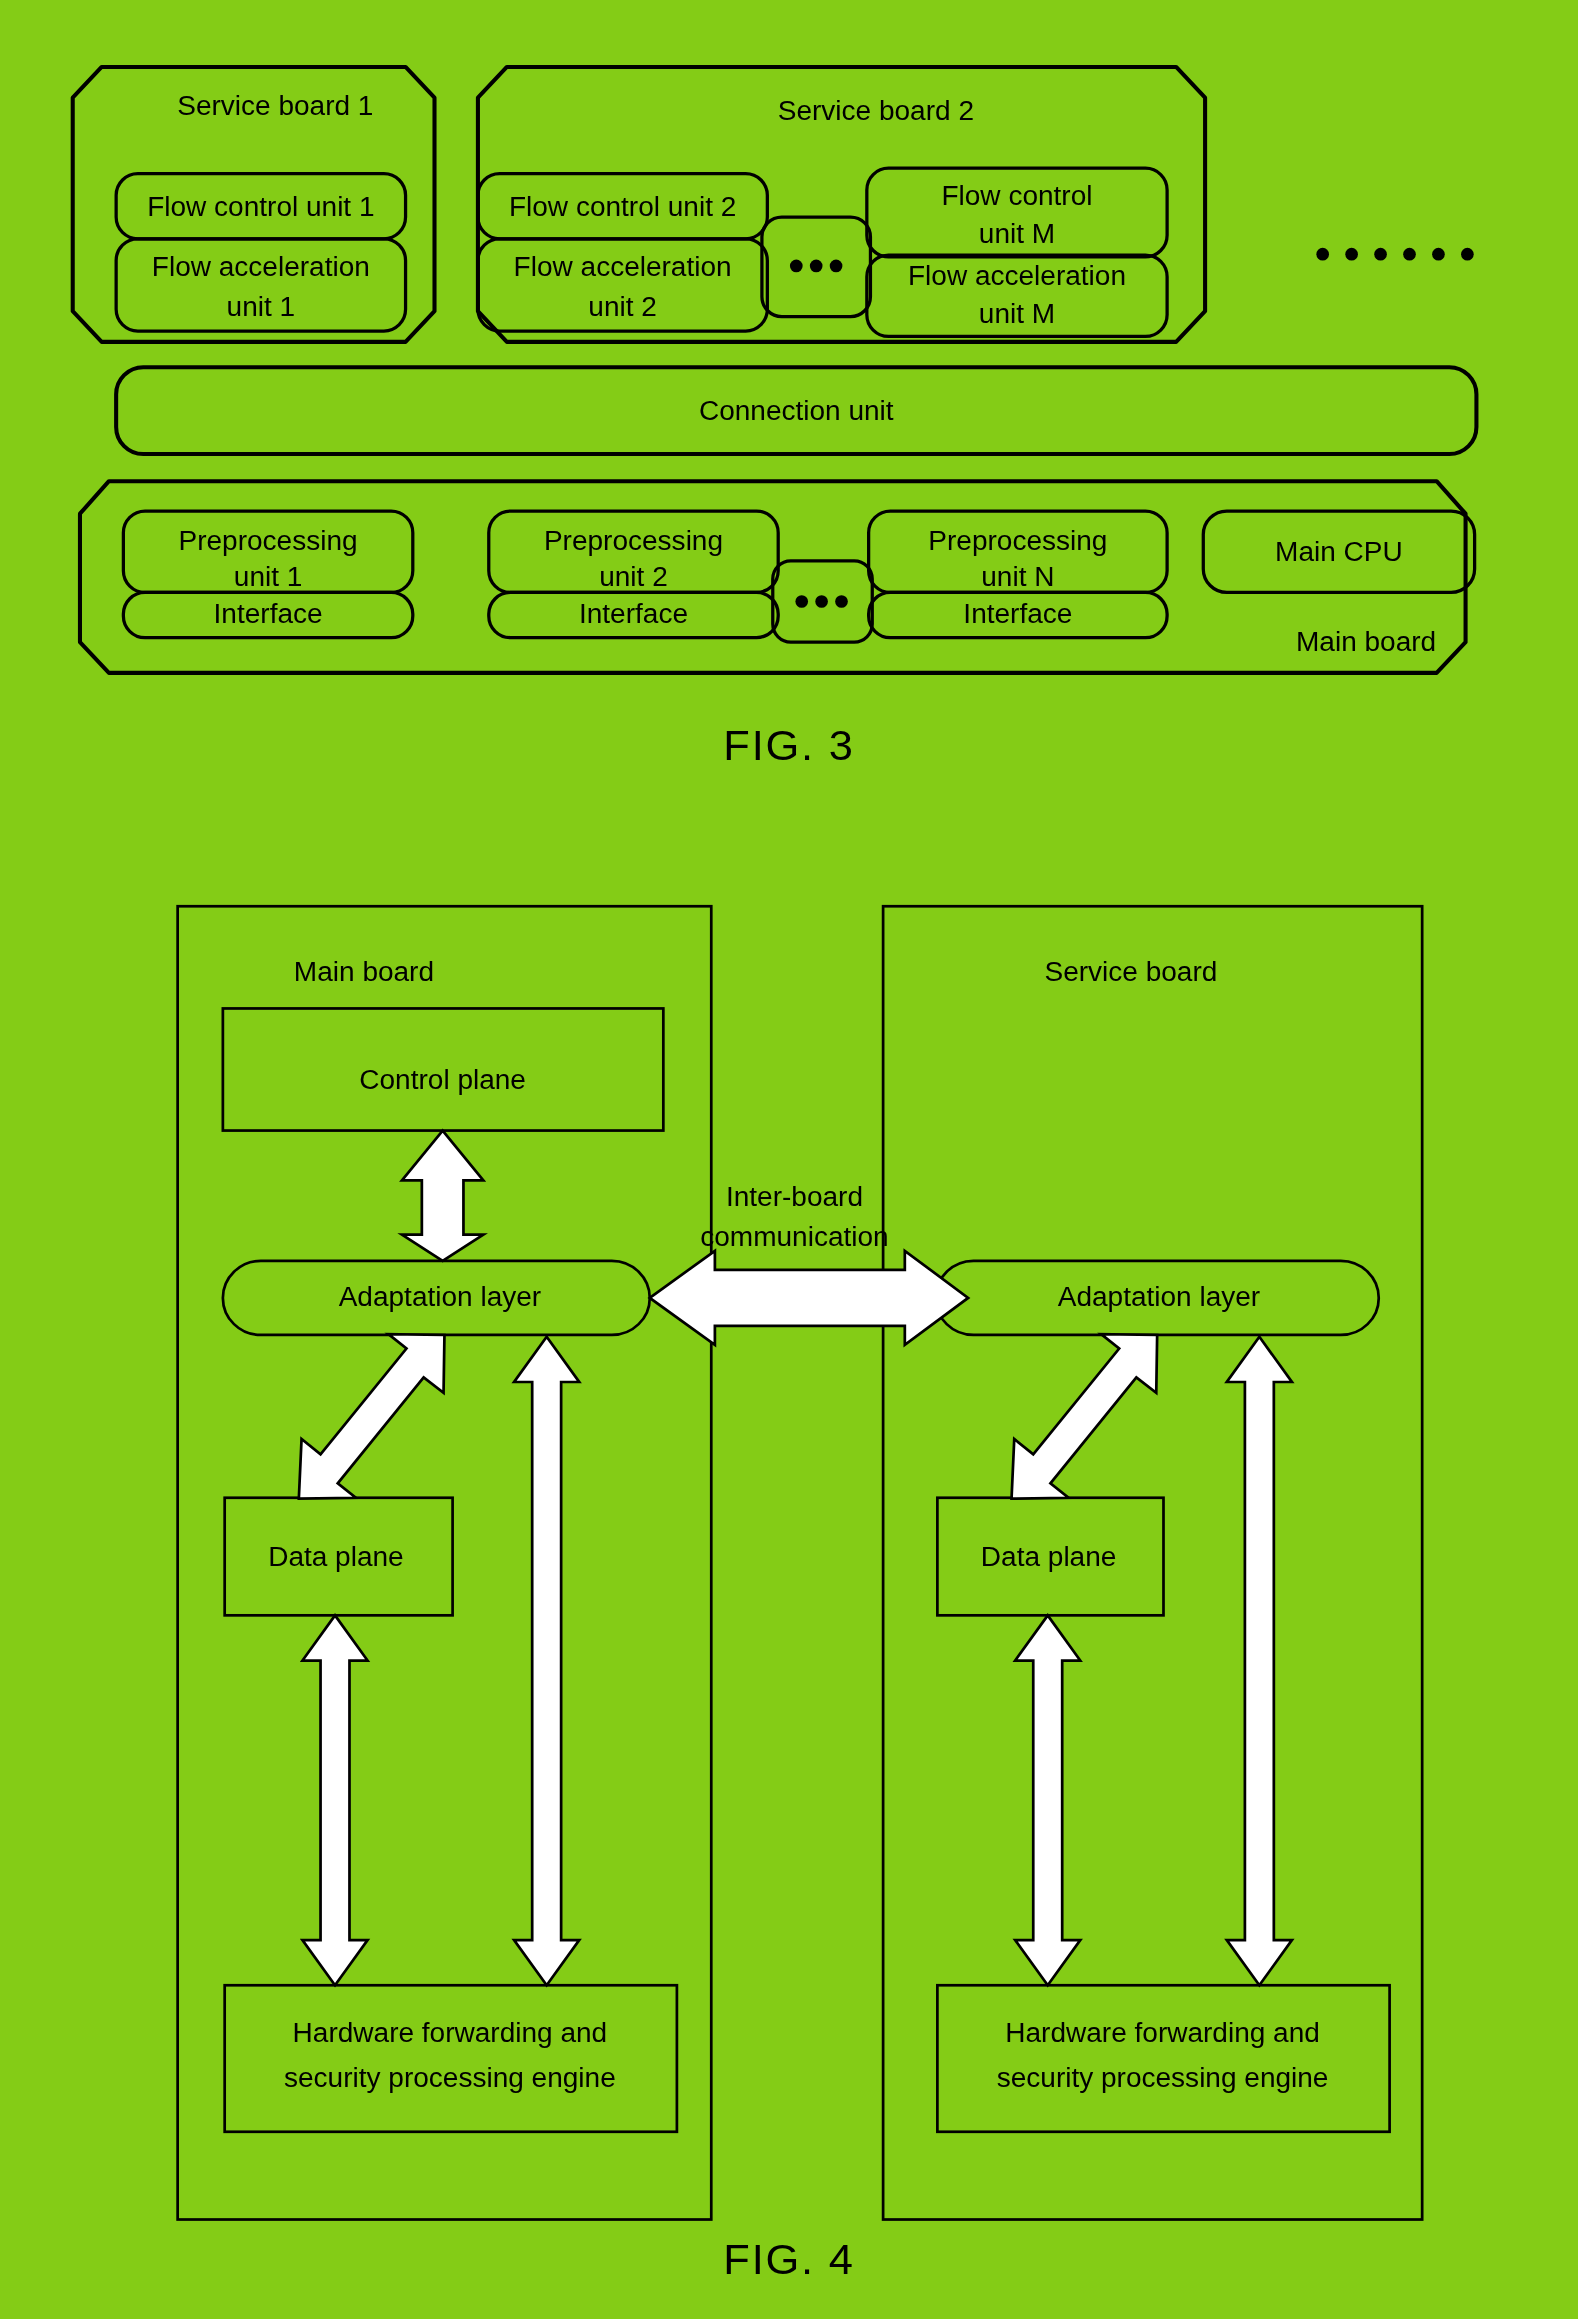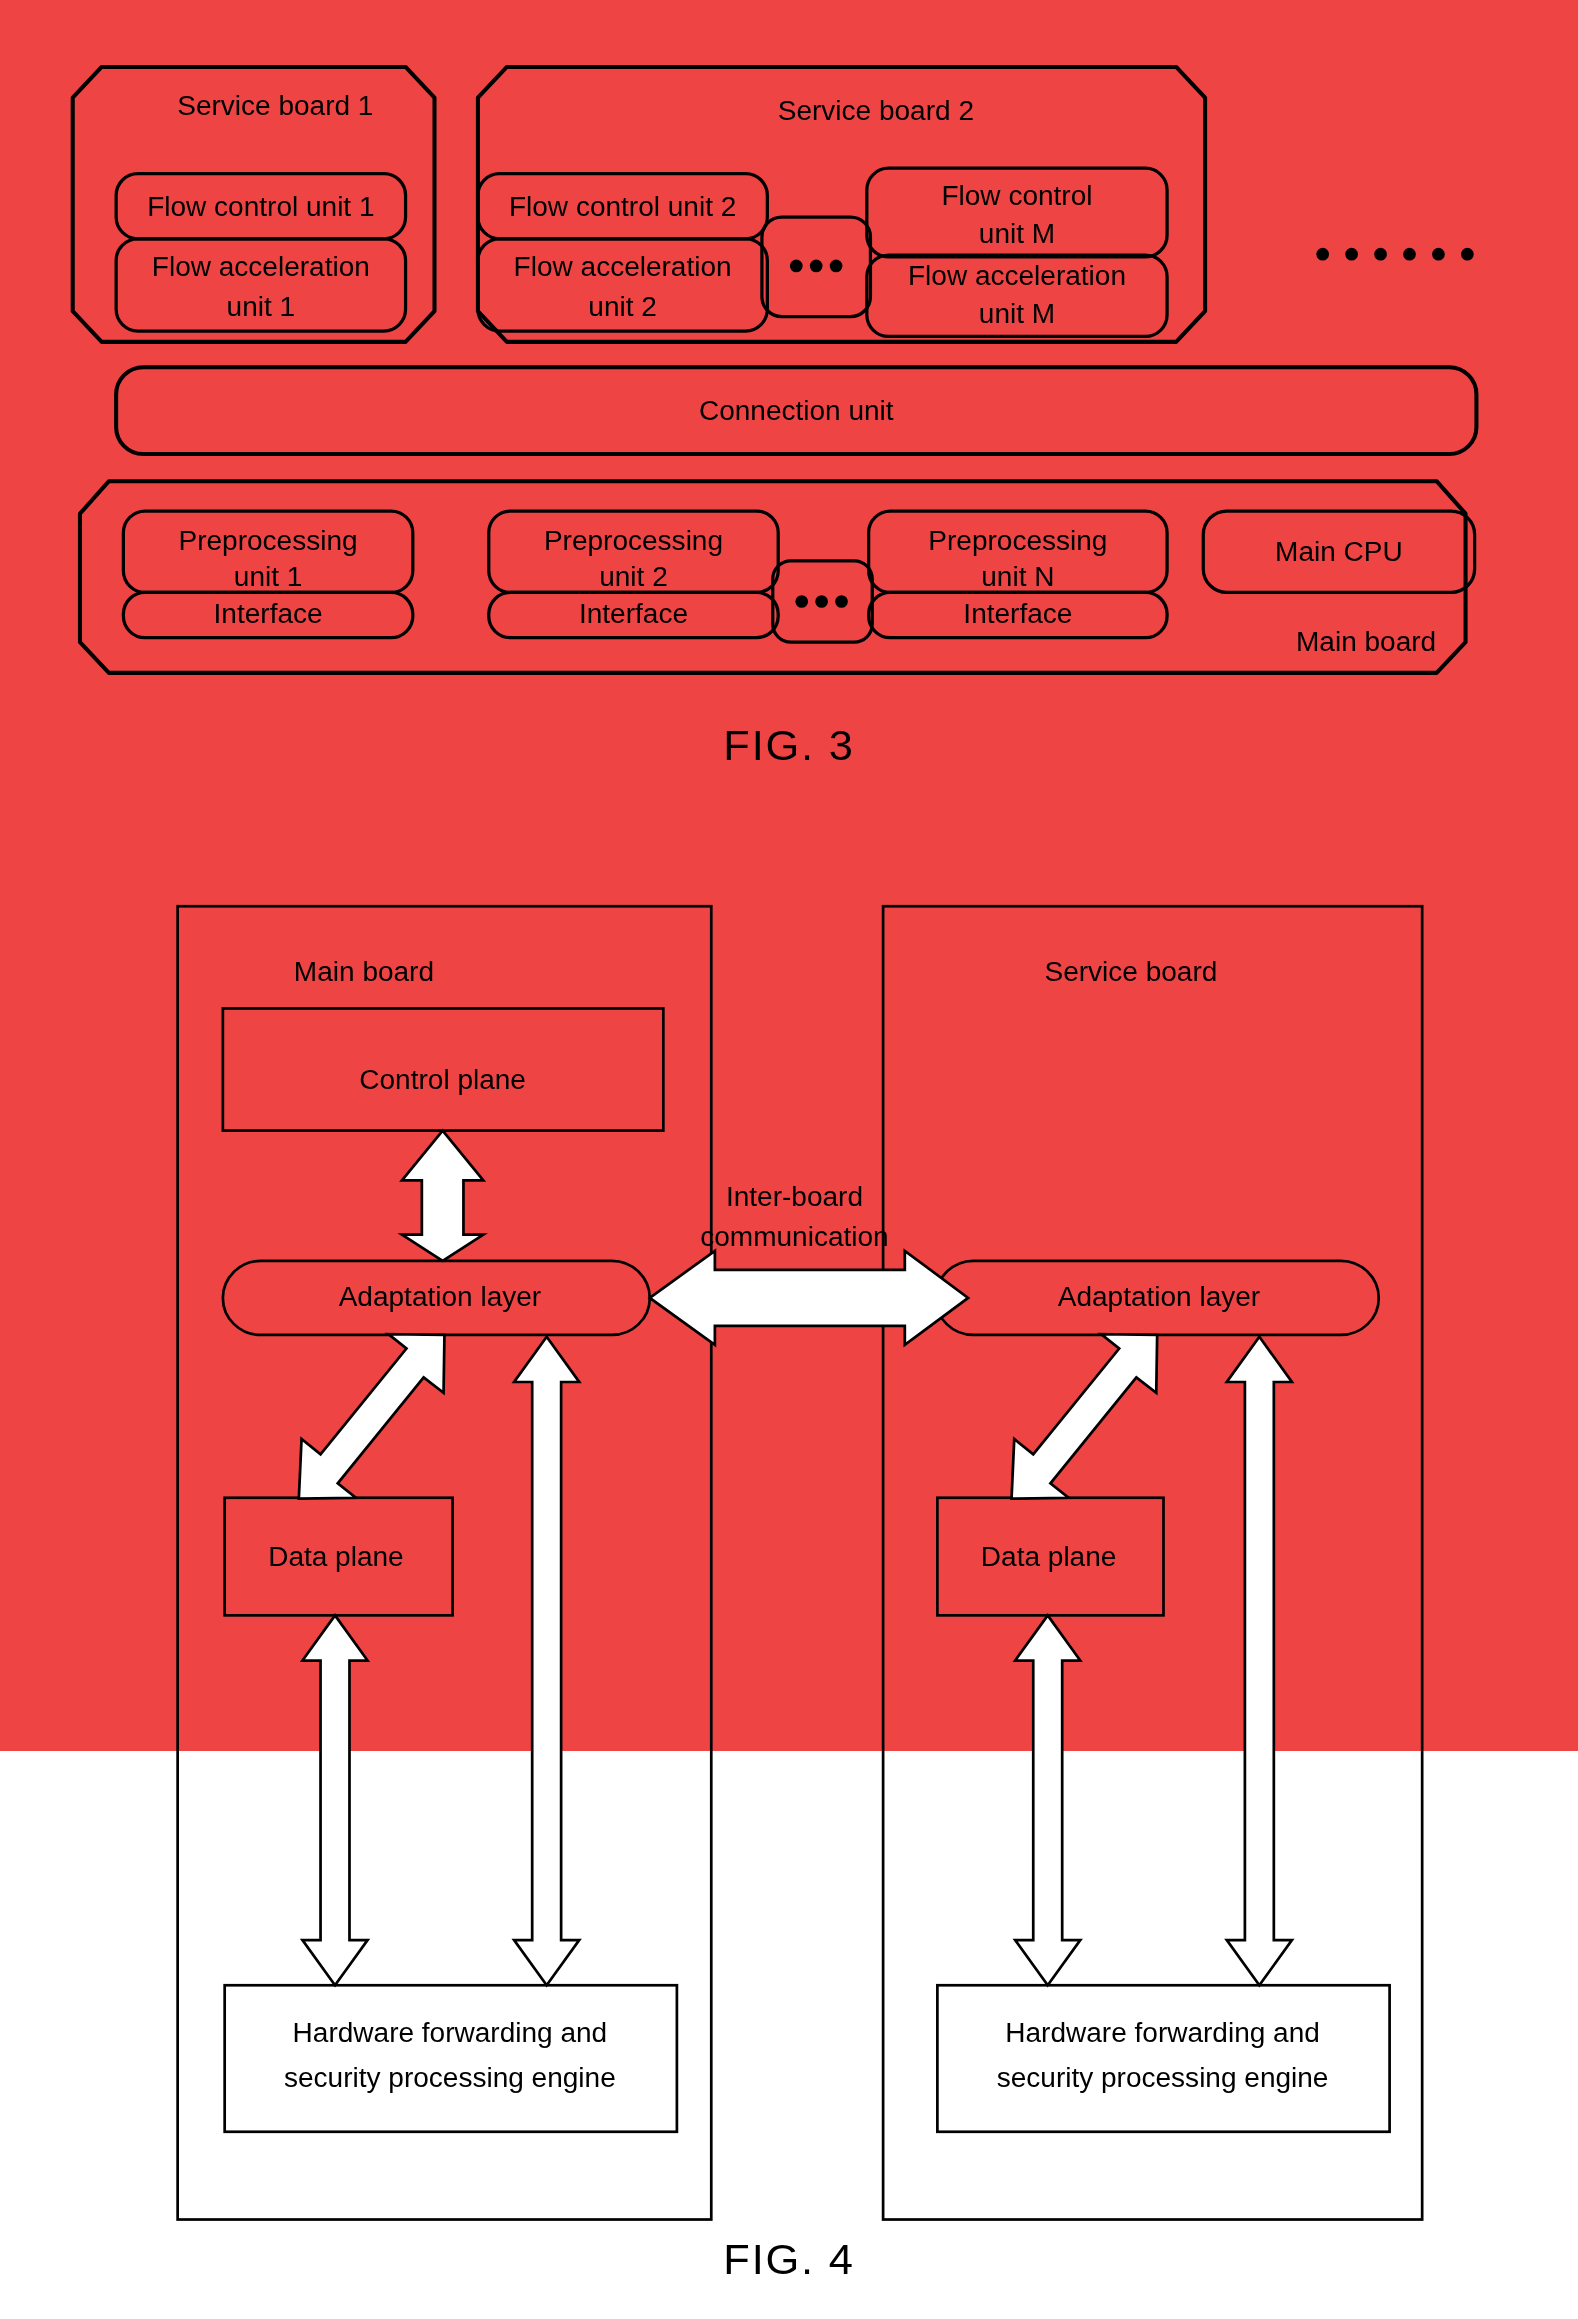--- a/index.html
+++ b/index.html
@@ -10,22 +10,22 @@
   body {
     width: 1579px;
     height: 2319px;
     font-family: "Liberation Sans", sans-serif;
     color: #000000;
     overflow: hidden;
   }
   #page {
     position: relative;
     width: 1579px;
-    height: 1751px;
-    background: #ef4444;
+    height: 2319px;
+    background: #84cc16;
   }
   svg.sheet {
     position: absolute;
     top: 0;
     left: 0;
     width: 1579px;
     height: 2319px;
   }
   .stroke-thick {
     fill: none;

